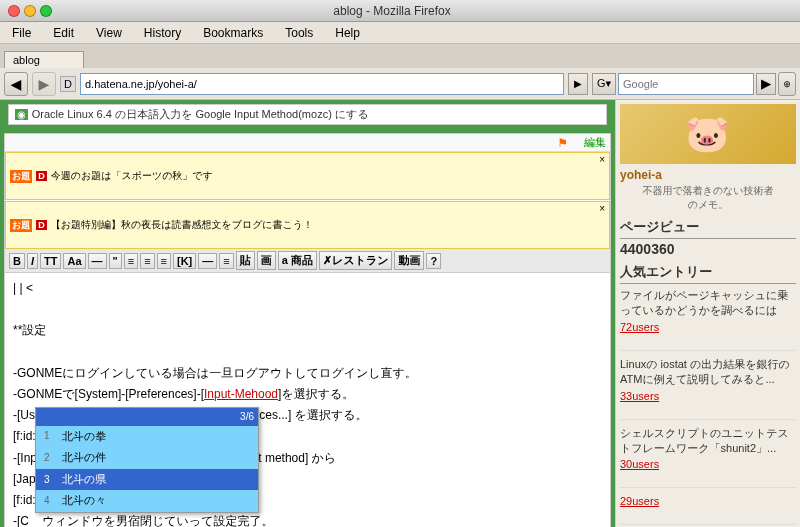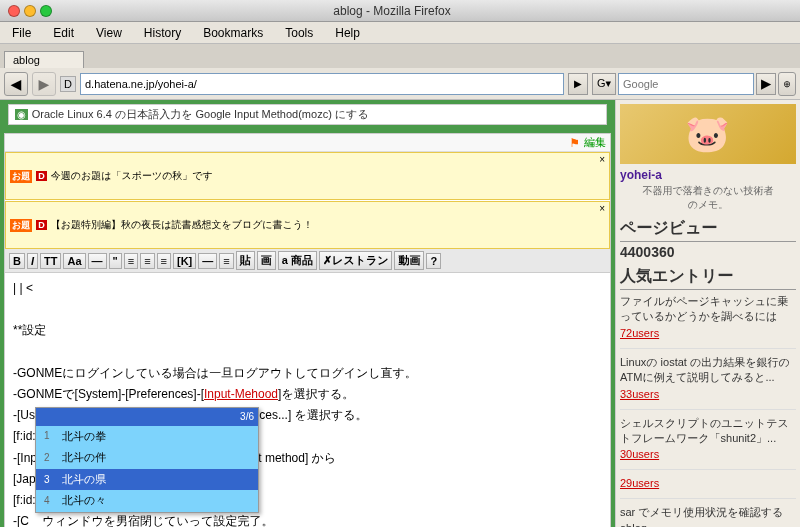--- a/index.html
+++ b/index.html
@@ -232,38 +232,38 @@
       display: flex;
       align-items: center;
       justify-content: center;
       overflow: hidden;
     }
 
     .pig-icon {
       font-size: 36px;
     }
 
-    .sidebar-username { font-size: 12px; color: #4c1d95; font-weight: bold; margin: 2px 0; }
+    .sidebar-username { font-size: 12px; color: #a16207; font-weight: bold; margin: 2px 0; }
     .sidebar-desc { font-size: 10px; color: #666; margin: 2px 18px; text-align: center; }
 
     .sidebar-section-title {
-      font-size: 16px;
+      font-size: 13px;
       font-weight: bold;
       color: #333;
       border-bottom: 1px solid #999;
       margin: 6px 0 2px;
       padding-bottom: 2px;
     }
 
     .sidebar-count { font-size: 14px; color: #333; font-weight: bold; margin: 2px 0 4px; }
 
     .entry-title { font-size: 11px; color: #333; margin: 4px 0 1px; line-height: 1.4; }
     .entry-users { font-size: 11px; color: #cc0000; text-decoration: underline; cursor: pointer; }
 
-    .entry-block { margin-bottom: 6px; border-bottom: 1px solid #ddd; padding-bottom: 8px; }
+    .entry-block { margin-bottom: 6px; border-bottom: 1px solid #ddd; padding-bottom: 16px; }
   </style>
 </head>
 <body>
 
 <div class="titlebar">
   <div class="window-controls">
     <div class="win-btn close"></div>
     <div class="win-btn min"></div>
     <div class="win-btn max"></div>
   </div>
@@ -311,21 +311,21 @@
       <div class="blog-title-bar">
         <span style="background:#4a9a4a;color:white;padding:0 2px;font-size:10px;">◉</span>
         <span style="font-size:11px;">Oracle Linux 6.4 の日本語入力を Google Input Method(mozc) にする</span>
       </div>
     </div>
 
     <div class="edit-area">
 
       <div style="display:flex;justify-content:flex-end;align-items:center;padding:1px 4px;background:#f8f8f8;border-bottom:1px solid #ddd;">
         <span style="color:#ff6600;font-size:12px;">⚑</span>
-        <span style="color:#009900;font-size:11px;margin-left:4px;cursor:pointer;">編集</span>
+        <span style="color:#009900;font-size:11px;margin-left:16px;cursor:pointer;">編集</span>
       </div>
 
       <div class="notification-bar">
         <span class="notif-icon-b">お題</span>
         <span class="notif-icon-d">D</span>
         <span style="font-size:10px;">今週のお題は「スポーツの秋」です</span>
         <span class="close-x">×</span>
       </div>
       <div class="notification-bar" style="margin-top:1px;">
         <span class="notif-icon-b">お題</span>

